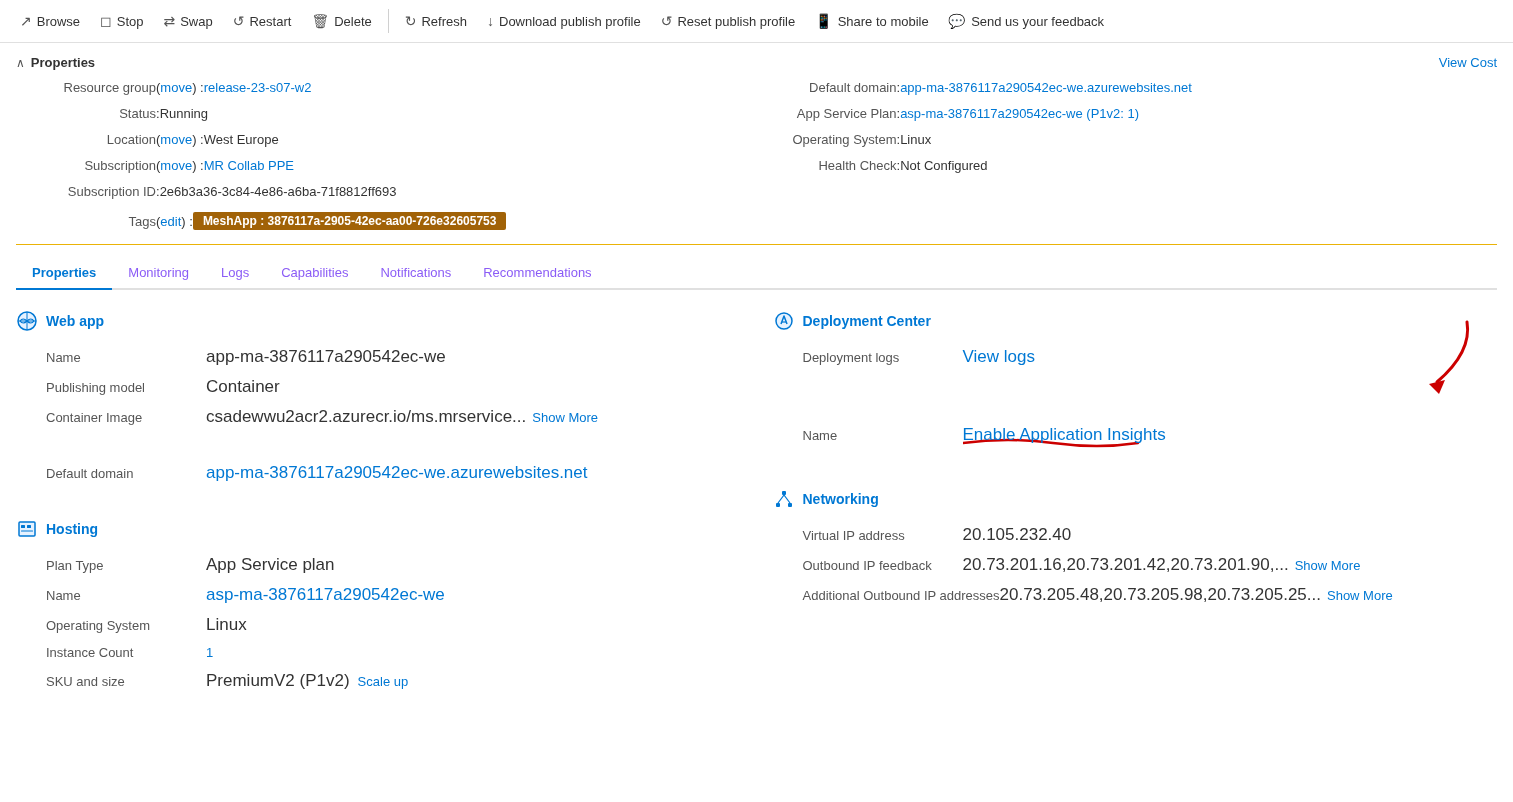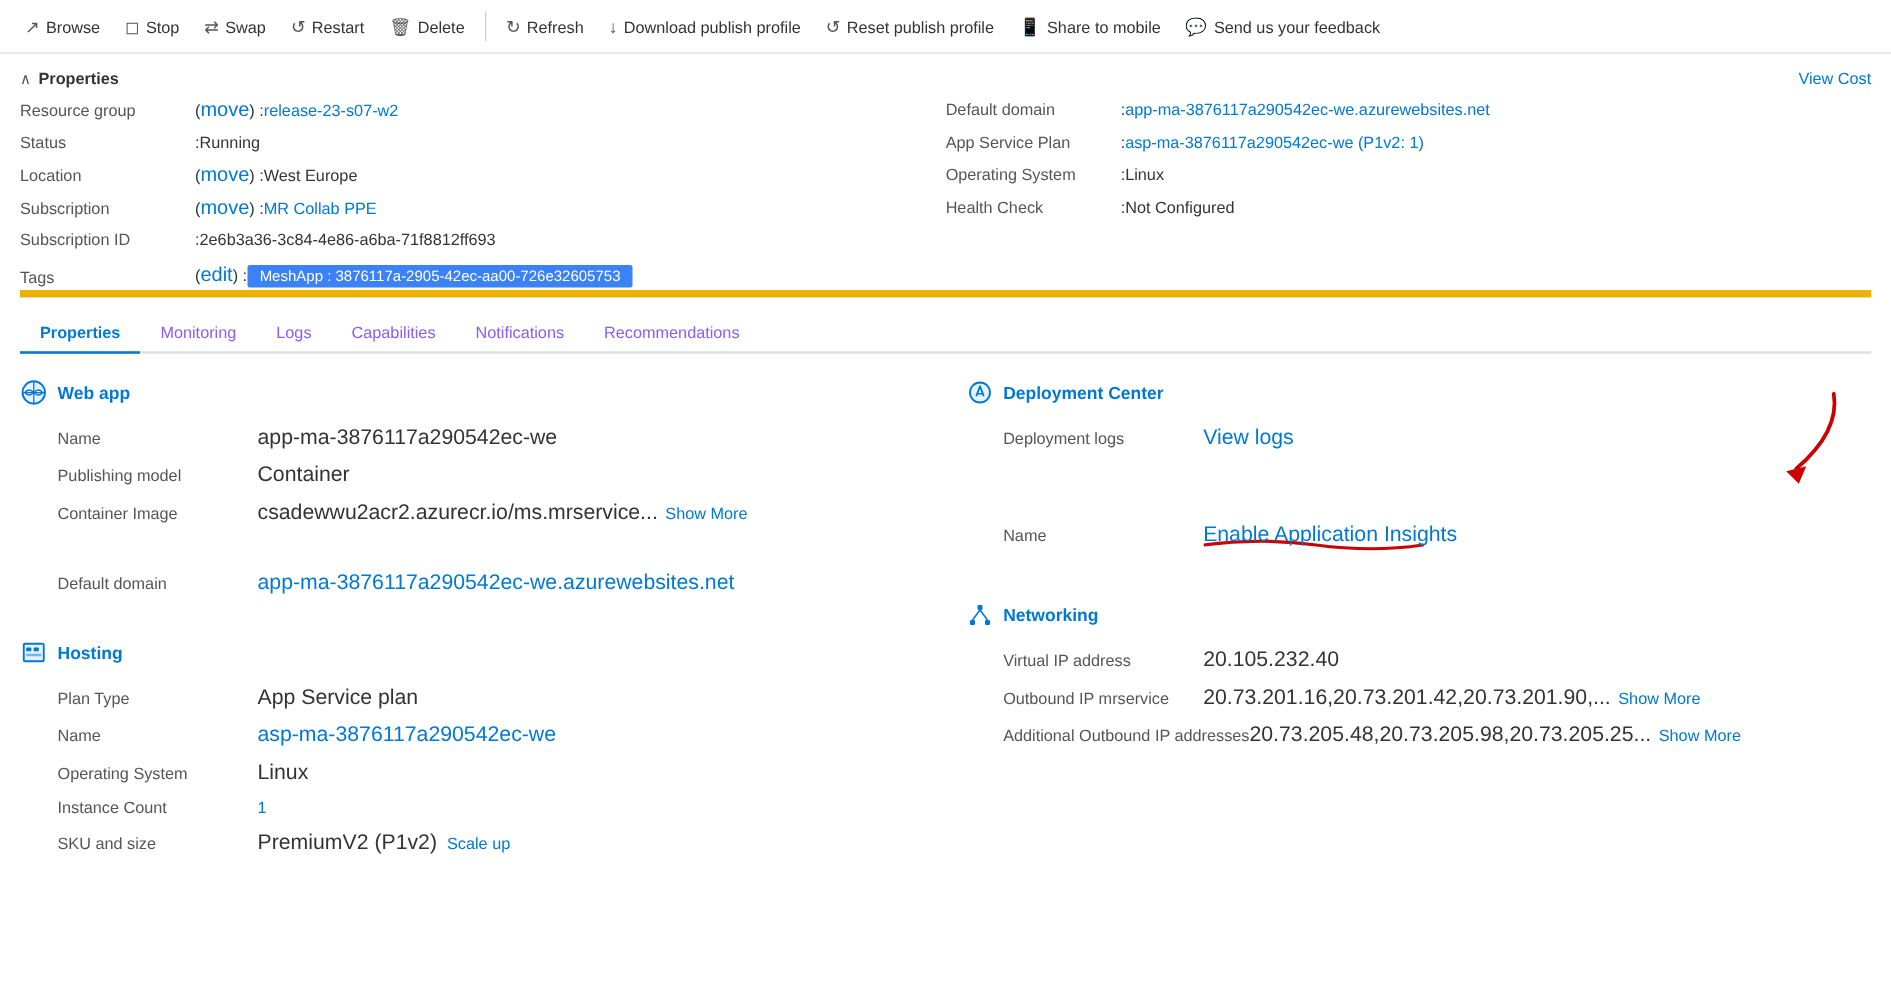--- a/index.html
+++ b/index.html
@@ -49,23 +49,24 @@
       font-weight: 600;
       color: #333;
     }
     .essentials-toggle { font-size: 12px; color: #555; cursor: pointer; }
     .view-cost-link { color: #0078d4; text-decoration: none; font-size: 13px; }
 
     .essentials-grid {
       display: grid;
       grid-template-columns: 1fr 1fr;
       gap: 0;
-      border-bottom: 6px solid #eab308;
-      padding-bottom: 0;
+      border-bottom: 1px solid #eab308;
+      padding-bottom: 12px;
       margin-bottom: 12px;
+      text-align: right;
     }
     .essentials-left, .essentials-right {
       display: flex;
       flex-direction: column;
       gap: 4px;
     }
     .essentials-row {
       display: flex;
       align-items: baseline;
       min-height: 22px;
@@ -73,28 +74,29 @@
     .essentials-label {
       min-width: 140px;
       color: #555;
       font-size: 13px;
     }
     .essentials-value {
       color: #333;
       font-size: 13px;
     }
     .essentials-value.link { color: #0078d4; cursor: pointer; text-decoration: none; }
-    .inline-link { color: #0078d4; cursor: pointer; text-decoration: none; font-size: 16px; }
+    .inline-link { color: #0078d4; cursor: pointer; text-decoration: none; font-size: 13px; }
     .tag-badge {
-      background: #3b82f6;
+      background: #a16207;
       color: #fff;
       padding: 2px 10px;
       border-radius: 2px;
       font-size: 12px;
       display: inline-block;
+      font-weight: bold;
     }
 
     
     .tabs {
       display: flex;
       border-bottom: 2px solid #e0e0e0;
       margin-bottom: 16px;
       gap: 0;
     }
     .tab {
@@ -425,21 +427,21 @@
             <line x1="10" y1="6" x2="16" y2="14" stroke="#0078d4" stroke-width="1.2"></line>
           </svg>
         </div>
         <span class="section-title">Networking</span>
       </div>
       <div class="prop-row">
         <span class="prop-label">Virtual IP address</span>
         <span class="prop-value">20.105.232.40</span>
       </div>
       <div class="prop-row">
-        <span class="prop-label">Outbound IP mrservice</span>
+        <span class="prop-label">Outbound IP feedback</span>
         <span class="prop-value">20.73.201.16,20.73.201.42,20.73.201.90,...</span>
         <a class="show-more-link">Show More</a>
       </div>
       <div class="prop-row">
         <span class="prop-label">Additional Outbound IP addresses</span>
         <span class="prop-value">20.73.205.48,20.73.205.98,20.73.205.25...</span>
         <a class="show-more-link">Show More</a>
       </div>
     </div>
   </div>

